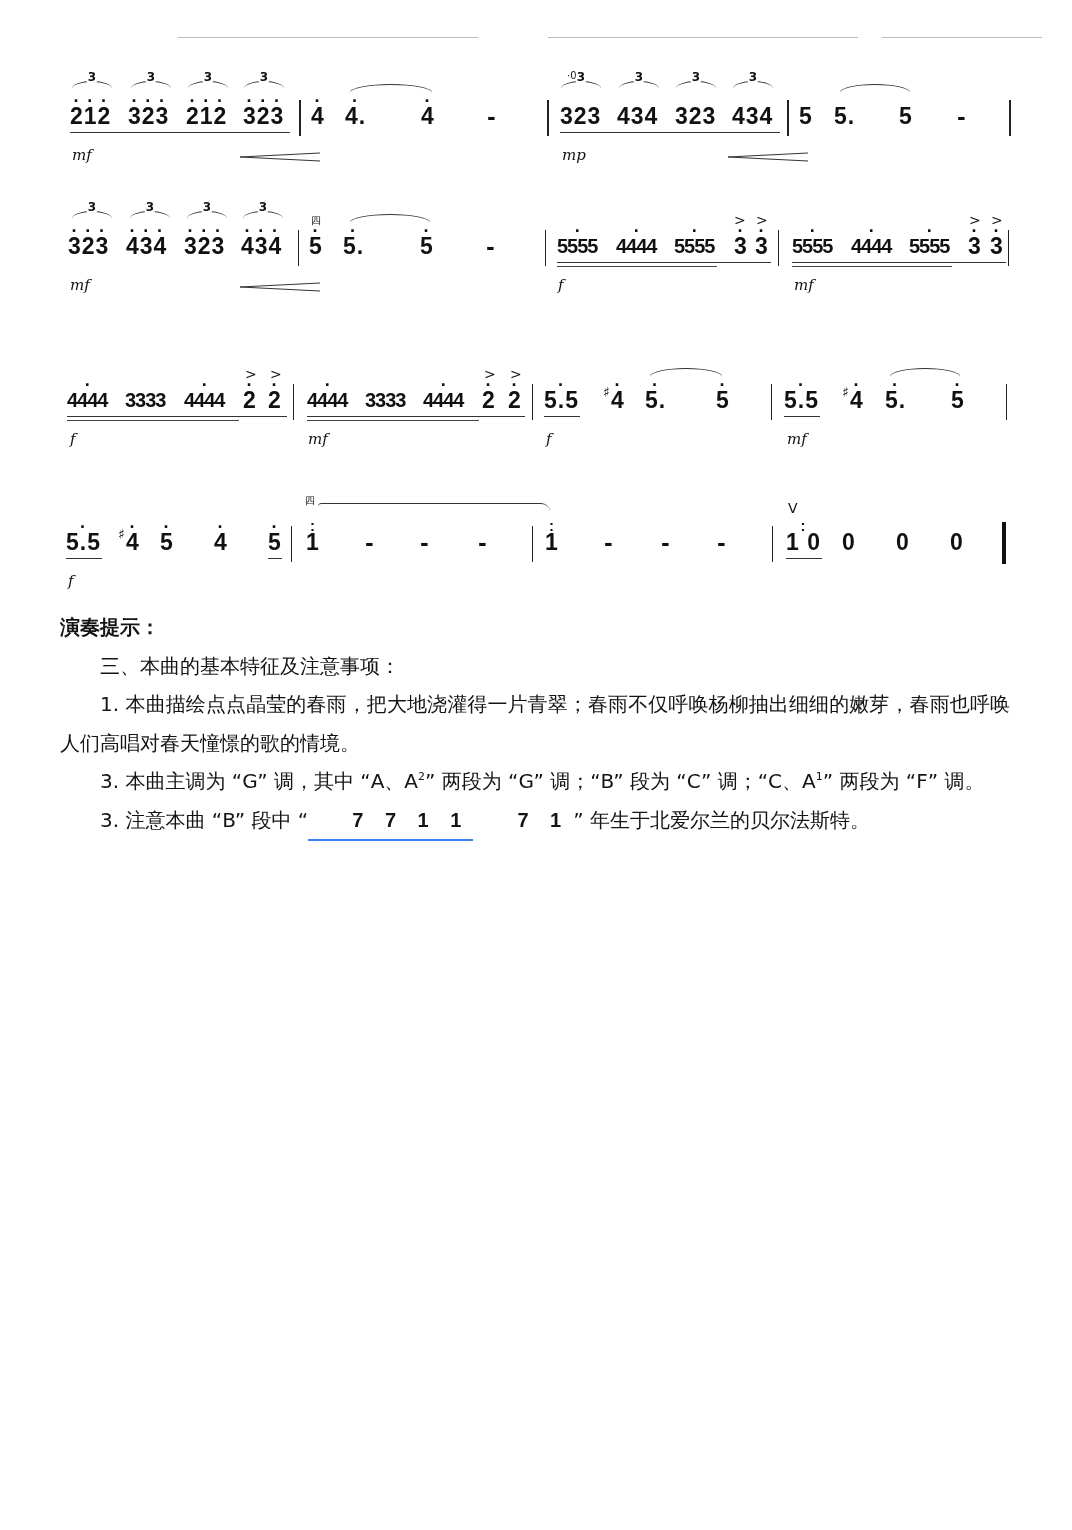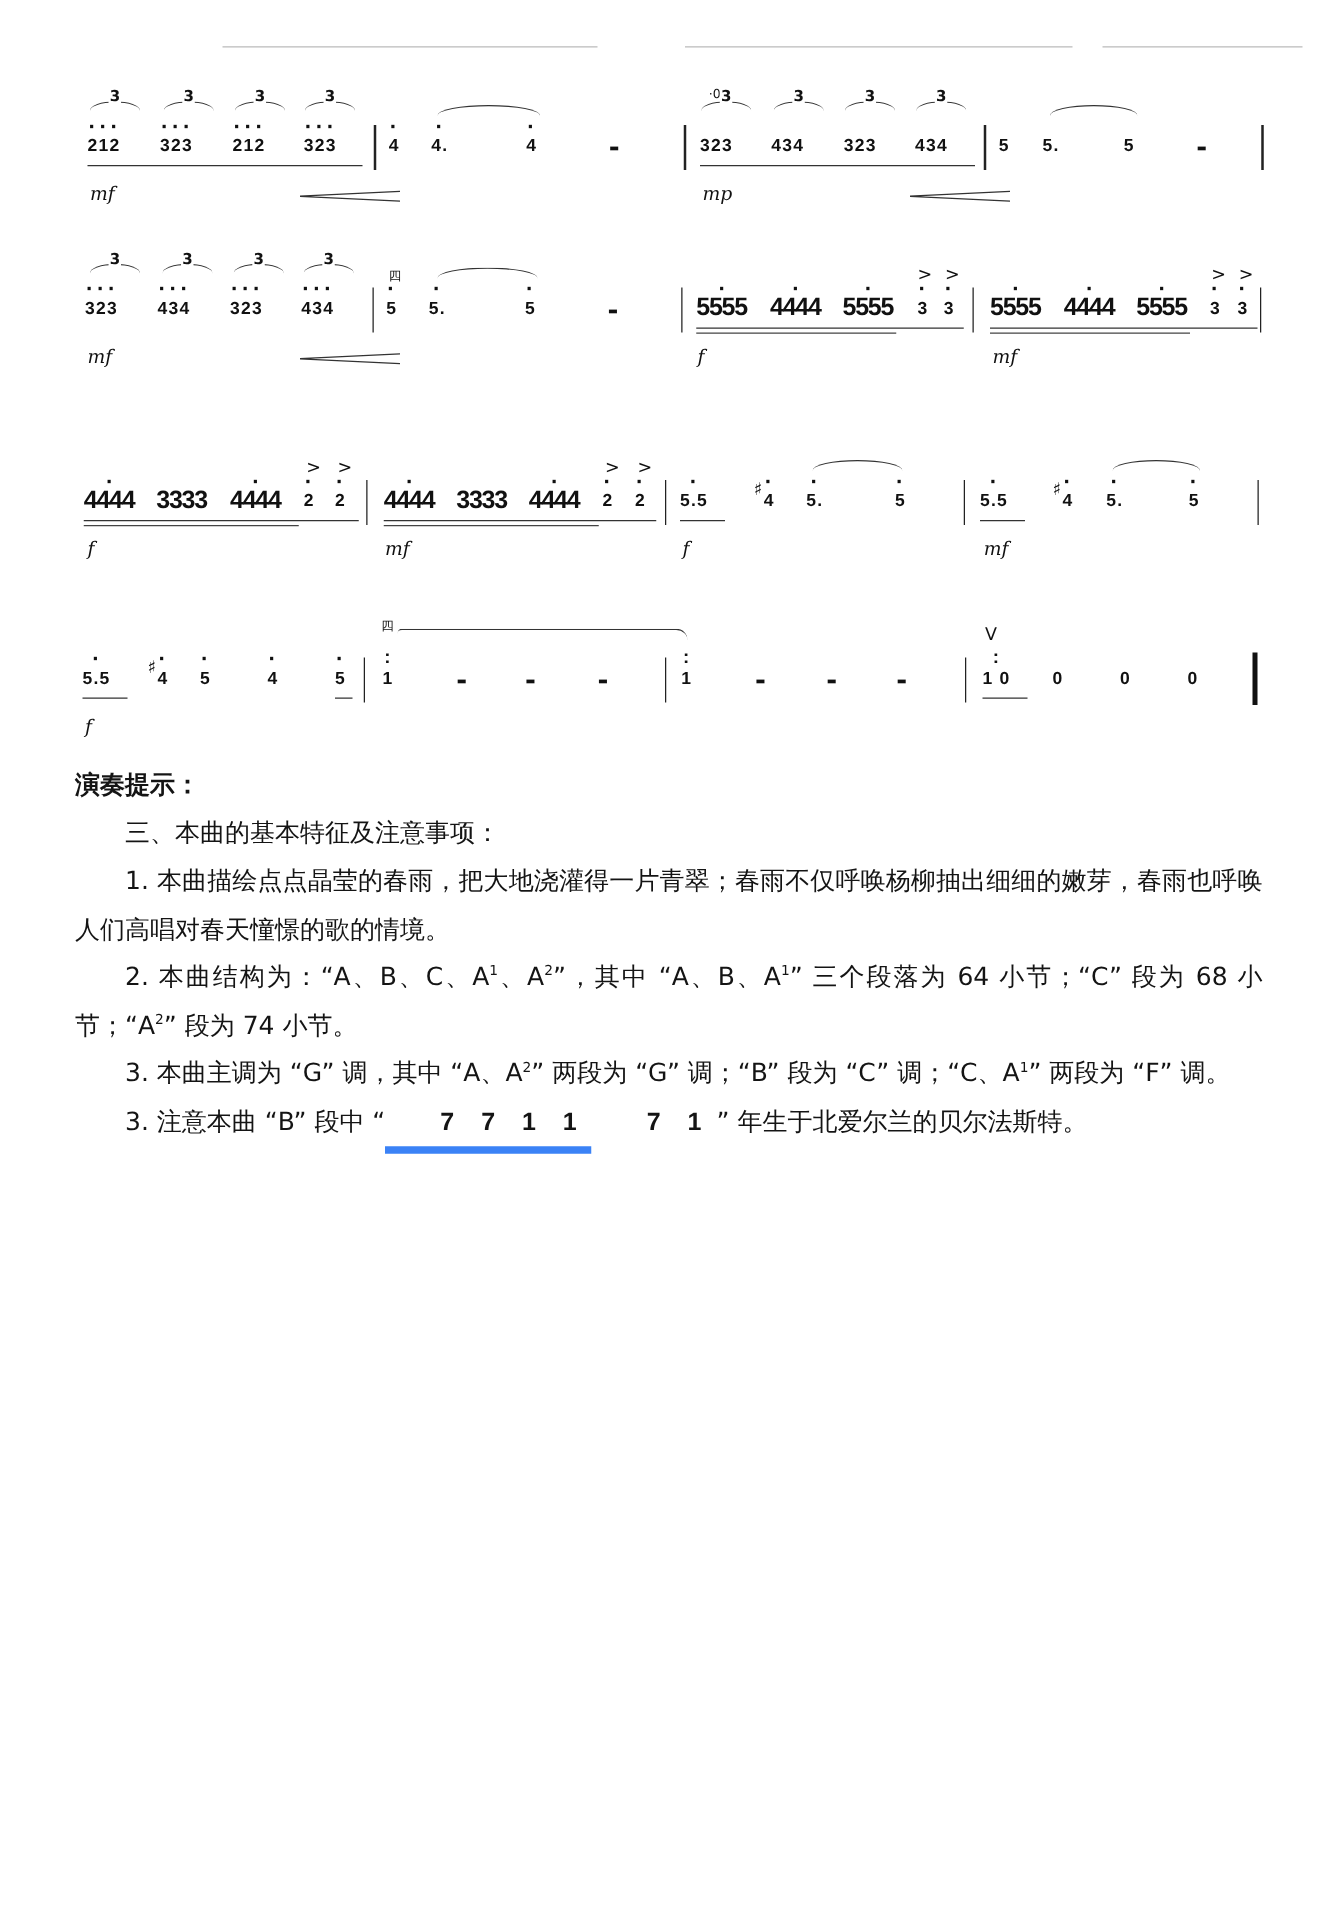--- a/index.html
+++ b/index.html
@@ -4,21 +4,21 @@
 <style>
   html, body { margin: 0; padding: 0; background: #ffffff; }
   body { width: 1072px; height: 1530px; position: relative; overflow: hidden;
          font-family: "DejaVu Sans", "Liberation Sans", sans-serif; color: #111; }
   .topline { position: absolute; top: 37px; height: 1px; background: #bbb; }
   .score-row { position: absolute; left: 0; width: 1072px; height: 120px; }
   .bar { position: absolute; top: 30px; width: 2px; height: 36px; background: #222; }
   .bar.final { width: 4px; background: #111; }
   .bar.thin { width: 1px; }
   .n { position: absolute; font-family: "Liberation Sans", "DejaVu Sans", sans-serif;
-       font-weight: bold; font-size: 14px; line-height: 21px; top: 36px; letter-spacing: 1px; white-space: nowrap; }
+       font-weight: bold; font-size: 23px; line-height: 21px; top: 36px; letter-spacing: 1px; white-space: nowrap; }
   .n .d { position: relative; display: inline-block; }
   .hi::before { content: "·"; position: absolute; left: 50%; transform: translateX(-50%); top: -15px; font-size: 18px; }
   .hi2::before { content: ":"; position: absolute; left: 50%; transform: translateX(-50%); top: -17px; font-size: 15px; }
   .ul { position: absolute; height: 1px; background: #333; top: 62px; }
   .ul2 { position: absolute; height: 1px; background: #444; top: 66px; }
   .dyn { position: absolute; top: 76px; font-family: "DejaVu Serif", serif; font-style: italic; font-size: 15px; }
   .trip { position: absolute; top: 11px; height: 14px; border-top: 1.5px solid #333; border-radius: 50% 50% 0 0; }
   .trip span { position: absolute; top: -12px; left: 50%; transform: translateX(-50%); font-size: 12px; font-weight: bold; background: #fff; padding: 0 1px; }
   .tie { position: absolute; top: 14px; height: 16px; border-top: 1.5px solid #333; border-radius: 50% 50% 0 0; }
   .cresc { position: absolute; top: 82px; width: 80px; height: 10px; }
@@ -241,16 +241,15 @@
   <div class="n" style="left:842px;">0</div>
   <div class="n" style="left:896px;">0</div>
   <div class="n" style="left:950px;">0</div>
   <div class="bar final" style="left:1002px;top:26px;height:42px;"></div>
 </div>
 
 <div class="text-block" style="top:608px;">
   <div class="heading">演奏提示：</div>
   <p class="p">三、本曲的基本特征及注意事项：</p>
   <p class="p">1. 本曲描绘点点晶莹的春雨，把大地浇灌得一片青翠；春雨不仅呼唤杨柳抽出细细的嫩芽，春雨也呼唤人们高唱对春天憧憬的歌的情境。</p>
-  <p class="p"><span>2. 本曲结构为：“A、B、C、A</span><sup>1</sup><span>、A</span><sup>2</sup><span>”，其中 “A、B、A</span><sup>1</sup><span>” 三个段落为 64 小节；“C” 段为 68 小节；“A</span><sup>2</sup><span>” 段为 74 小节。</span></p>
   <p class="p"><span>3. 本曲主调为 “G” 调，其中 “A、A</span><sup>2</sup><span>” 两段为 “G” 调；“B” 段为 “C” 调；“C、A</span><sup>1</sup><span>” 两段为 “F” 调。</span></p>
-  <p class="p"><span>3. 注意本曲 “B” 段中 “</span><span class="inline-notes" style="border-bottom:6px solid #3b82f6;"><span>7 7 1 1</span></span><span class="inline-notes"><span>7  1</span></span><span>” 年生于北爱尔兰的贝尔法斯特。</span></p>
+  <p class="p"><span>3. 注意本曲 “B” 段中 “</span><span class="inline-notes" style="border-bottom:2px solid #3b82f6;"><span>7 7 1 1</span></span><span class="inline-notes"><span>7  1</span></span><span>” 年生于北爱尔兰的贝尔法斯特。</span></p>
 </div>
 
 </body></html>

